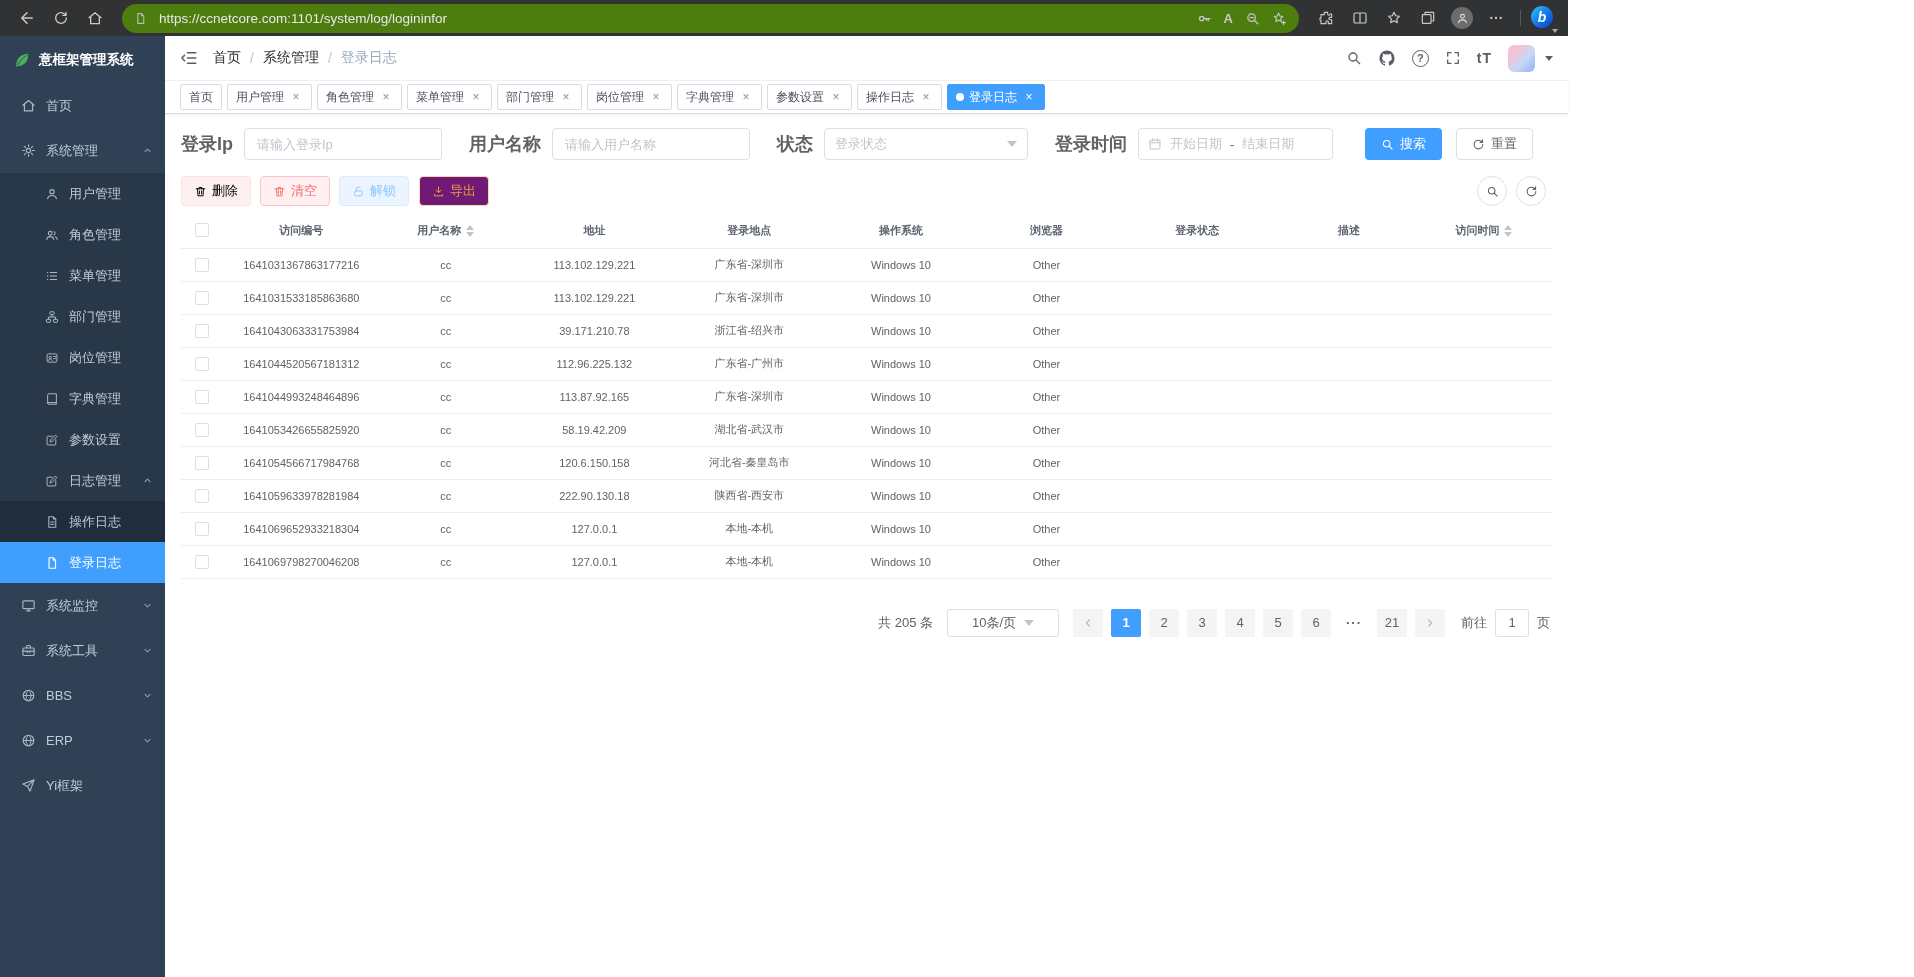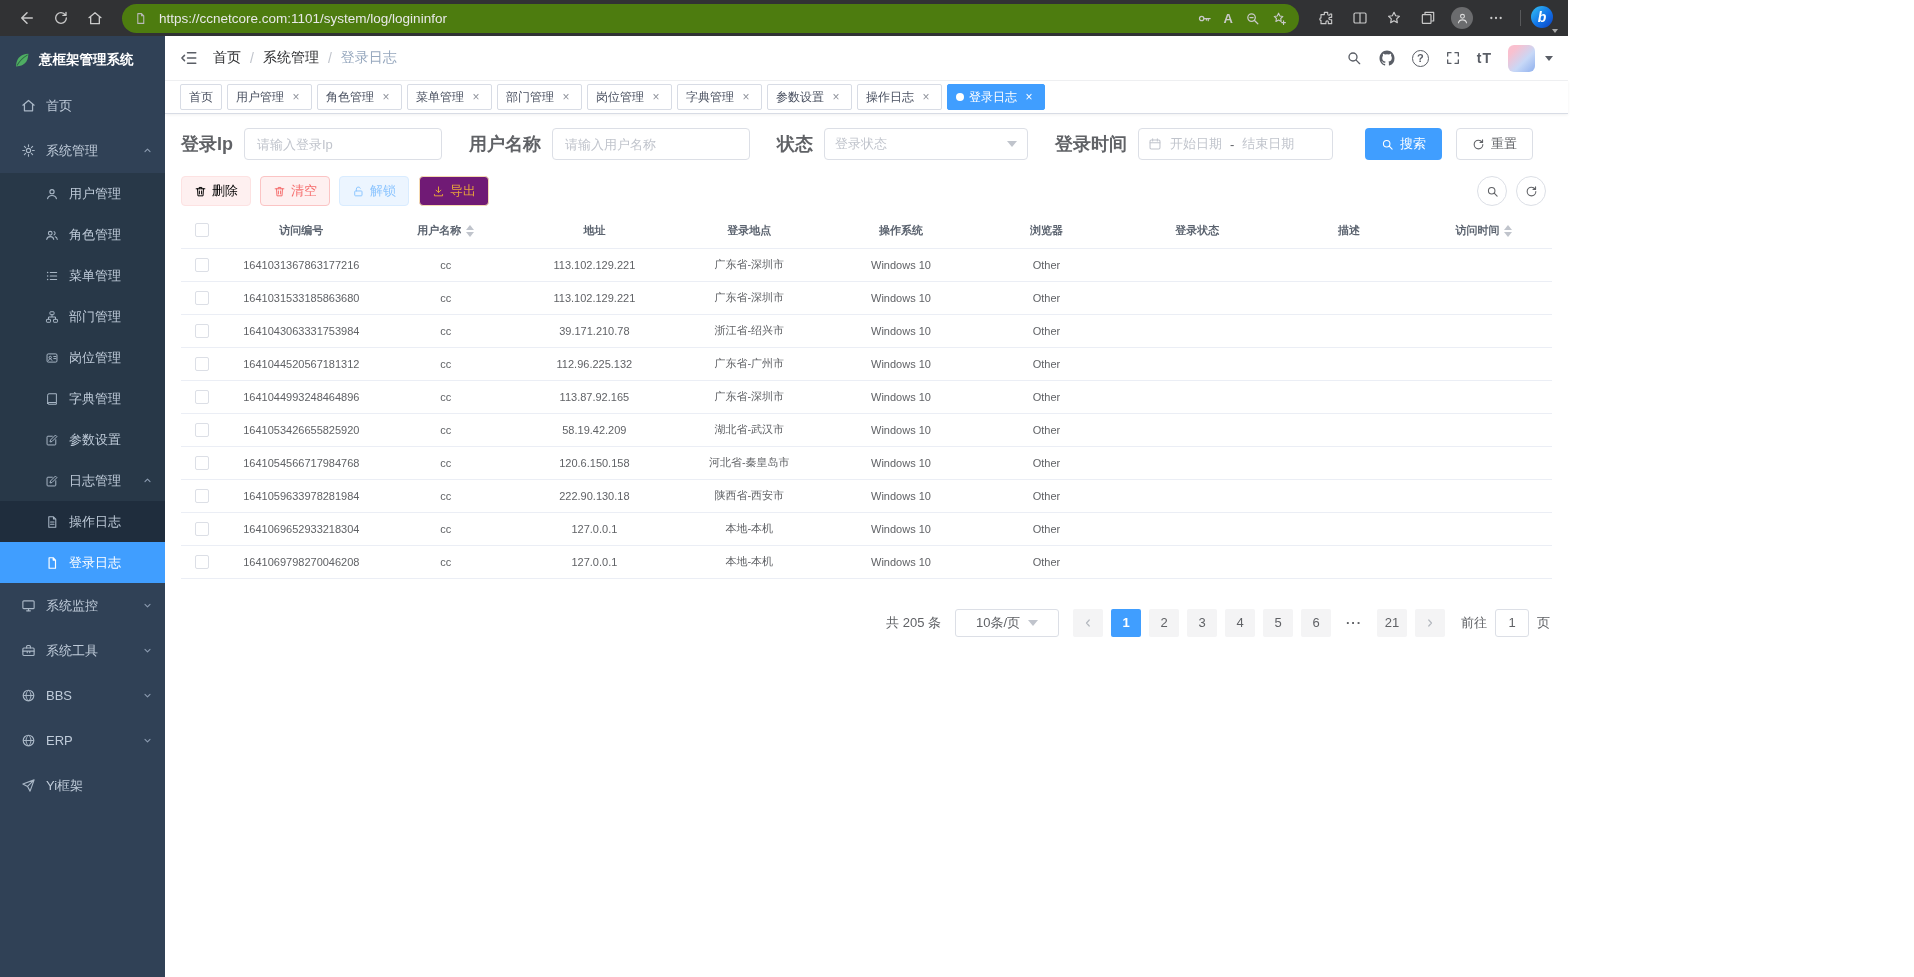--- a/index.html
+++ b/index.html
@@ -97,21 +97,21 @@
   td{height:33px;text-align:center;border-bottom:1px solid #ebeef5;white-space:nowrap;overflow:hidden}
   .cb{display:inline-block;width:14px;height:14px;border:1px solid #dcdfe6;border-radius:2px;background:#fff;vertical-align:middle;cursor:pointer}
   .sort{display:inline-flex;flex-direction:column;gap:2px;margin-left:5px;vertical-align:middle;cursor:pointer}
   .sort i{width:0;height:0;border-left:4px solid transparent;border-right:4px solid transparent;display:block}
   .sort .up{border-bottom:5px solid #c0c4cc}
   .sort .dn{border-top:5px solid #c0c4cc}
 
   
   .pager{margin-top:30px;display:flex;align-items:center;justify-content:flex-end;font-size:13px;color:#606266;padding-right:2px}
   .ptotal{margin-right:14px}
-  .psize{width:104px;height:28px;border:1px solid #dcdfe6;border-radius:3px;display:flex;align-items:center;justify-content:center;gap:8px;cursor:pointer;margin-right:10px;background:#fff}
+  .psize{width:112px;height:28px;border:1px solid #dcdfe6;border-radius:3px;display:flex;align-items:center;justify-content:center;gap:8px;cursor:pointer;margin-right:10px;background:#fff}
   .pbtn{min-width:30px;height:28px;margin:0 4px;background:#f4f4f5;border-radius:2px;display:inline-flex;align-items:center;justify-content:center;cursor:pointer;color:#606266;padding:0 4px}
   .pbtn.on{background:#409eff;color:#fff;font-weight:700}
   .pbtn.nav{color:#b4b8bf}
   .pdots{min-width:30px;margin:0 4px;text-align:center;color:#606266;font-weight:700;letter-spacing:1px;cursor:pointer}
   .goto{width:34px;height:28px;border:1px solid #dcdfe6;border-radius:3px;text-align:center;font-size:13px;color:#606266;outline:none;margin:0 8px}
   .pgo{margin-left:12px}
 </style>
 </head>
 <body>
 

